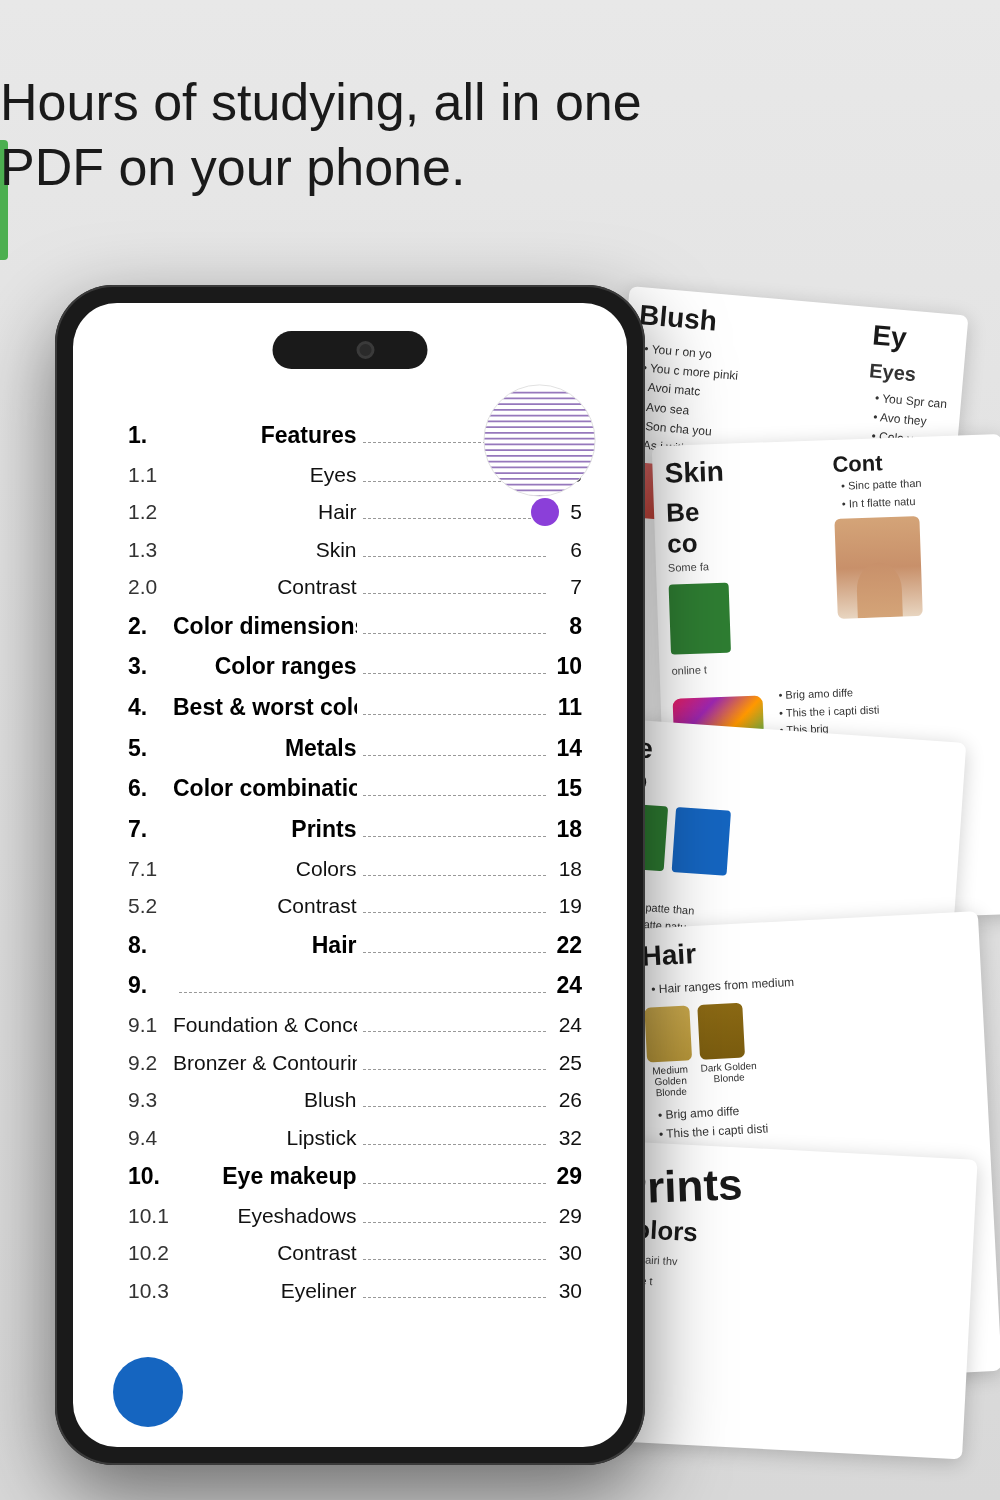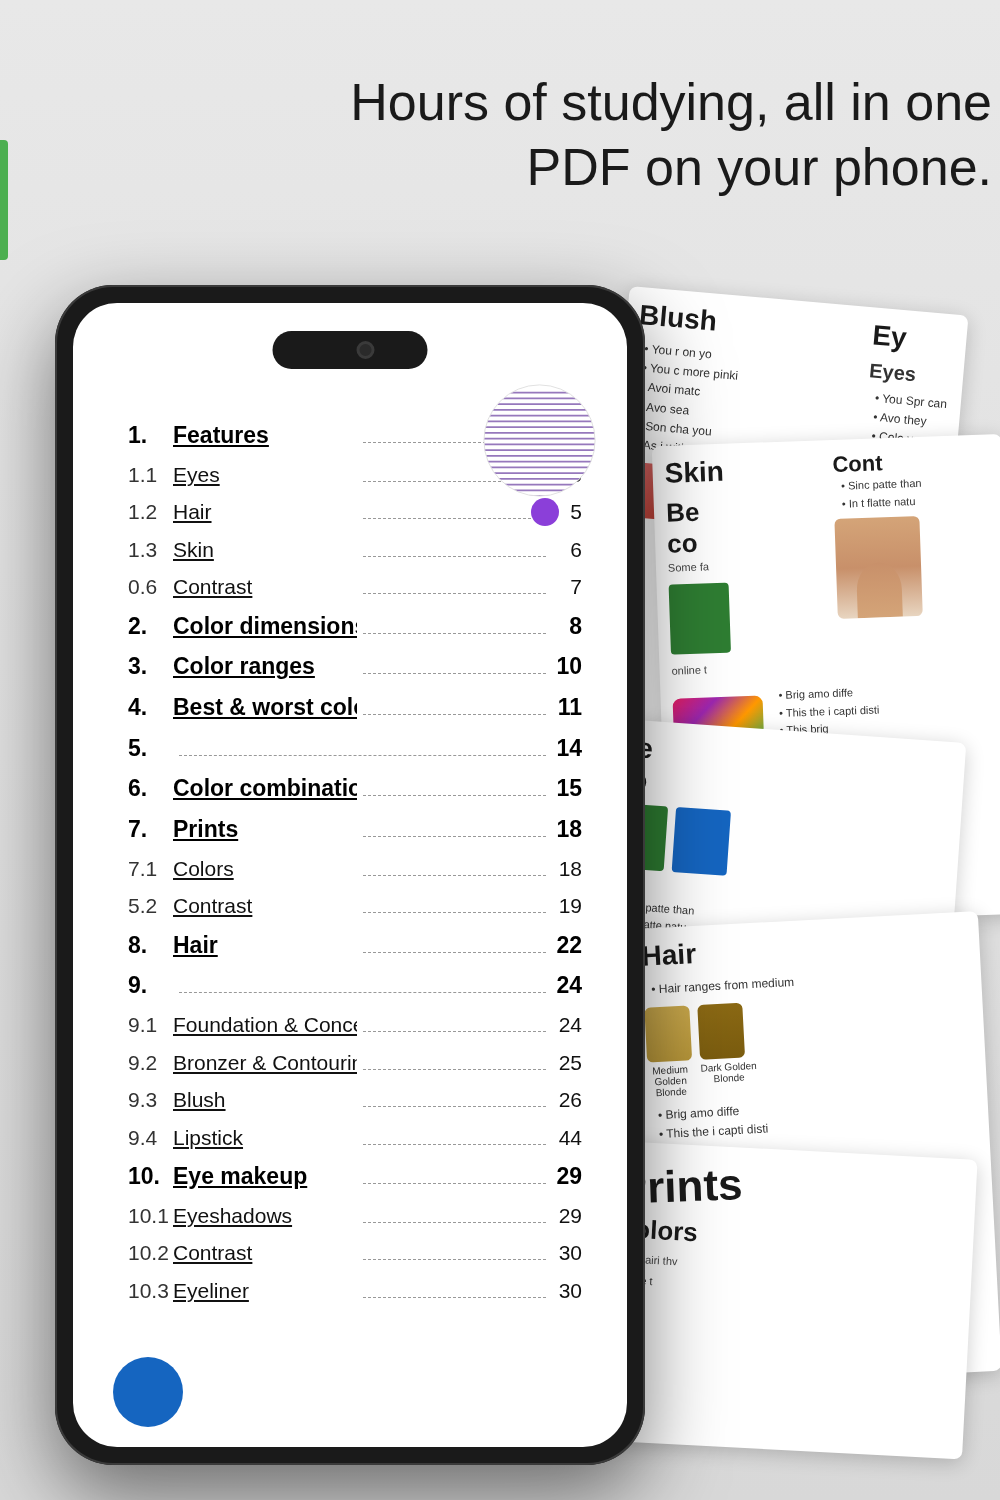--- a/index.html
+++ b/index.html
@@ -28,22 +28,22 @@
       width: 8px;
       height: 120px;
       background: #4CAF50;
       border-radius: 0 4px 4px 0;
     }
 
     
     .header-text {
       position: absolute;
       top: 70px;
-      left: 0; right: 8px;
-      text-align: right;
+      left: 0; right: 16px;
+      text-align: left;
     }
     .header-text h1 {
       font-size: 52px;
       font-weight: 400;
       color: #1a1a1a;
       line-height: 1.25;
     }
 
     
     .phone-wrap {
@@ -149,25 +149,25 @@
     .toc-item.main {
       font-weight: 700;
       font-size: 23px;
     }
     .toc-num {
       min-width: 45px;
       font-size: inherit;
       font-weight: inherit;
     }
     .toc-title {
-      text-decoration: underline;
       text-underline-offset: 2px;
       flex: 1;
       overflow: hidden;
       white-space: nowrap;
+      text-align: right;
     }
     .toc-dots {
       flex: 1;
       border-bottom: 1.5px dashed #999;
       margin: 0 6px 4px 6px;
       min-width: 20px;
     }
     .toc-page {
       min-width: 30px;
       text-align: right;
@@ -510,21 +510,21 @@
               <span class="toc-dots"></span>
               <span class="toc-page">5</span>
             </div>
             <div class="toc-item sub">
               <span class="toc-num">1.3</span>
               <span class="toc-title">Skin</span>
               <span class="toc-dots"></span>
               <span class="toc-page">6</span>
             </div>
             <div class="toc-item sub">
-              <span class="toc-num">0.6</span>
+              <span class="toc-num">2.0</span>
               <span class="toc-title">Contrast</span>
               <span class="toc-dots"></span>
               <span class="toc-page">7</span>
             </div>
             <div class="toc-item main">
               <span class="toc-num">2.</span>
               <span class="toc-title">Color dimensions</span>
               <span class="toc-dots"></span>
               <span class="toc-page">8</span>
             </div>
@@ -535,20 +535,21 @@
               <span class="toc-page">10</span>
             </div>
             <div class="toc-item main">
               <span class="toc-num">4.</span>
               <span class="toc-title">Best &amp; worst colors</span>
               <span class="toc-dots"></span>
               <span class="toc-page">11</span>
             </div>
             <div class="toc-item main">
               <span class="toc-num">5.</span>
+              <span class="toc-title">Metals</span>
               <span class="toc-dots"></span>
               <span class="toc-page">14</span>
             </div>
             <div class="toc-item main">
               <span class="toc-num">6.</span>
               <span class="toc-title">Color combinations</span>
               <span class="toc-dots"></span>
               <span class="toc-page">15</span>
             </div>
             <div class="toc-item main">
@@ -595,21 +596,21 @@
             <div class="toc-item sub">
               <span class="toc-num">9.3</span>
               <span class="toc-title">Blush</span>
               <span class="toc-dots"></span>
               <span class="toc-page">26</span>
             </div>
             <div class="toc-item sub">
               <span class="toc-num">9.4</span>
               <span class="toc-title">Lipstick</span>
               <span class="toc-dots"></span>
-              <span class="toc-page">44</span>
+              <span class="toc-page">32</span>
             </div>
             <div class="toc-item main">
               <span class="toc-num">10.</span>
               <span class="toc-title">Eye makeup</span>
               <span class="toc-dots"></span>
               <span class="toc-page">29</span>
             </div>
             <div class="toc-item sub">
               <span class="toc-num">10.1</span>
               <span class="toc-title">Eyeshadows</span>

